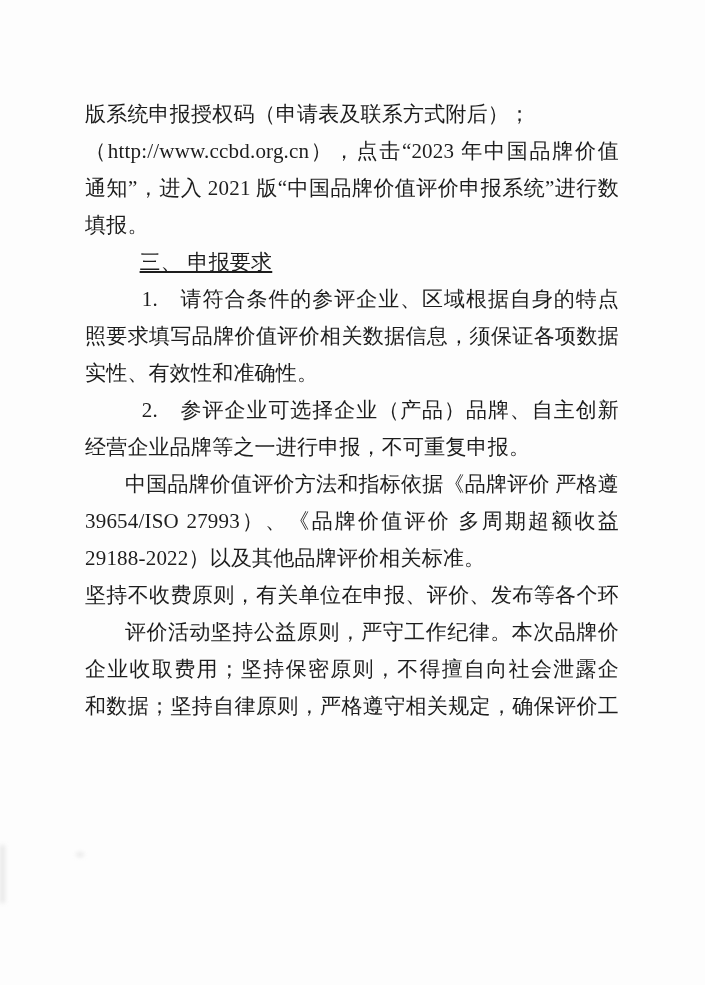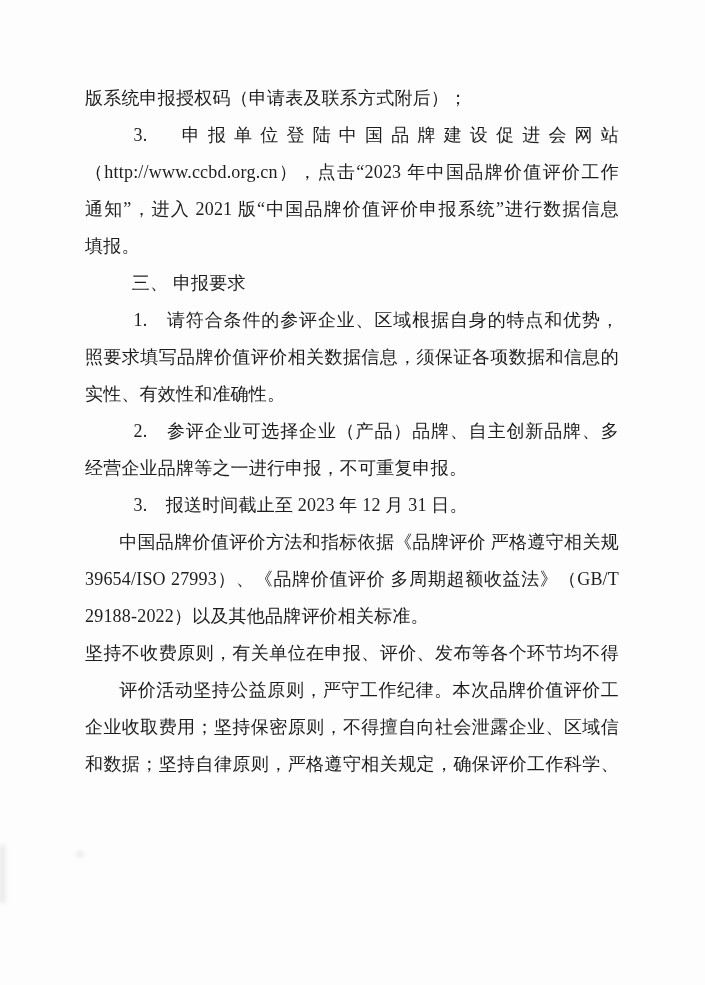--- a/index.html
+++ b/index.html
@@ -13,23 +13,23 @@
     position: relative;
     width: 705px;
     height: 985px;
     background: #fdfdfd;
     overflow: hidden;
     color: #1d1d1d;
   }
   .content {
     position: absolute;
     left: 85px;
-    top: 80px;
+    top: 96px;
     width: 534px;
-    font-size: 18px;
+    font-size: 21px;
   }
   .paragraph { display: block; }
   .line {
     height: 37px;
     line-height: 37px;
     overflow: hidden;
     letter-spacing: 0.2px;
   }
   
   .line.fill {
@@ -49,39 +49,35 @@
 </style>
 </head>
 <body>
 
 <div class="page" style="background: rgb(253, 253, 253); color: rgb(29, 29, 29);">
   <div class="content" id="doc-body">
       <div class="paragraph">
         <div class="line flush">版系统申报授权码（申请表及联系方式附后）；</div>
       </div>
       <div class="paragraph">
-        <div class="line fill" style="text-indent: 2.7em;">3.　申报单位登陆中国品牌建设促进会网站</div>
         <div class="line fill">（http://www.ccbd.org.cn），点击“2023 年中国品牌价值评价工作</div>
         <div class="line fill">通知”，进入 2021 版“中国品牌价值评价申报系统”进行数据信息</div>
         <div class="line flush">填报。</div>
       </div>
       <div class="paragraph">
-        <div class="line flush" style="text-indent: 2.6em;">三、 申报要求</div>
+        <div class="line flush" style="text-indent: 2.6em; text-decoration: underline;">三、 申报要求</div>
       </div>
       <div class="paragraph">
         <div class="line fill" style="text-indent: 2.7em;">1.　请符合条件的参评企业、区域根据自身的特点和优势，按</div>
         <div class="line fill">照要求填写品牌价值评价相关数据信息，须保证各项数据和信息的真</div>
         <div class="line flush">实性、有效性和准确性。</div>
       </div>
       <div class="paragraph">
         <div class="line fill" style="text-indent: 2.7em;">2.　参评企业可选择企业（产品）品牌、自主创新品牌、多元化</div>
         <div class="line flush">经营企业品牌等之一进行申报，不可重复申报。</div>
-      </div>
-      <div class="paragraph">
-        <div class="line flush" style="text-indent: 2.7em;">3.　报送时间截止至 2023 年 12 月 31 日。</div>
       </div>
       <div class="paragraph">
         <div class="line fill" style="text-indent: 1.9em;">中国品牌价值评价方法和指标依据《品牌评价 严格遵守相关规定</div>
         <div class="line fill">39654/ISO 27993）、《品牌价值评价 多周期超额收益法》（GB/T</div>
         <div class="line flush">29188-2022）以及其他品牌评价相关标准。</div>
       </div>
       <div class="paragraph">
         <div class="line fill">坚持不收费原则，有关单位在申报、评价、发布等各个环节均不得向</div>
         <div class="line fill" style="text-indent: 1.9em;">评价活动坚持公益原则，严守工作纪律。本次品牌价值评价工作</div>
         <div class="line fill">企业收取费用；坚持保密原则，不得擅自向社会泄露企业、区域信息</div>

